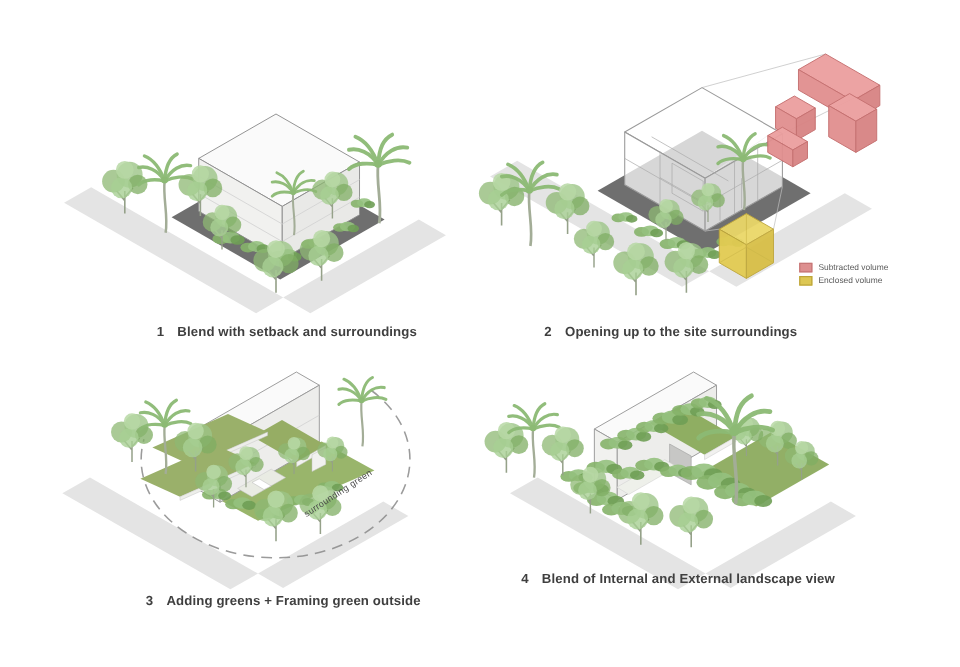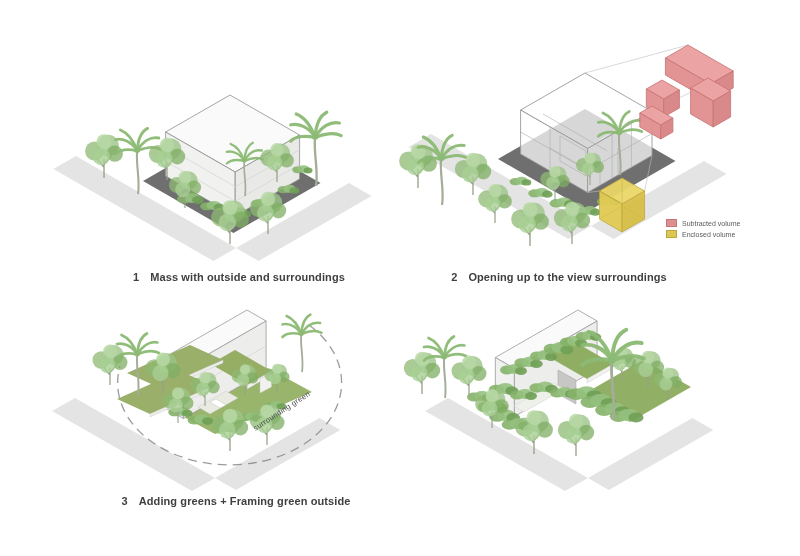--- a/index.html
+++ b/index.html
@@ -265,27 +265,30 @@
     <use href="#sym-palm" transform="translate(37,100) scale(1.5)"></use>
     <use href="#sym-tree" transform="translate(61,98) scale(1.25)"></use>
     <use href="#sym-tree" transform="translate(84,130) scale(1.2)"></use>
     <use href="#sym-tree" transform="translate(126,156) scale(1.35)"></use>
     <use href="#sym-tree" transform="translate(168,158) scale(1.3)"></use>
     <use href="#sym-palm" transform="translate(205,122) scale(2.2)"></use>
   </g>
 </svg>
 
 <div class="caption" style="left:239px;top:271px">
-  <span class="cap-num">1</span><span class="cap-text">Mass with outside and surroundings</span>
+  <span class="cap-num">1</span><span class="cap-text">Blend with setback and surroundings</span>
 </div>
 <div class="caption" style="left:559px;top:271px">
-  <span class="cap-num">2</span><span class="cap-text">Opening up to the view surroundings</span>
+  <span class="cap-num">2</span><span class="cap-text">Opening up to the site surroundings</span>
 </div>
 <div class="caption" style="left:236px;top:495px">
   <span class="cap-num">3</span><span class="cap-text">Adding greens + Framing green outside</span>
+</div>
+<div class="caption" style="left:565px;top:477px">
+  <span class="cap-num">4</span><span class="cap-text">Blend of Internal and External landscape view</span>
 </div>
 
 <div class="legend">
   <div class="legend-row">
     <span class="swatch" style="background-color: rgb(221, 143, 143); border-color: rgb(198, 118, 118);"></span>
     <span class="legend-label">Subtracted volume</span>
   </div>
   <div class="legend-row">
     <span class="swatch" style="background-color: rgb(221, 199, 83); border-color: rgb(189, 165, 59);"></span>
     <span class="legend-label">Enclosed volume</span>

